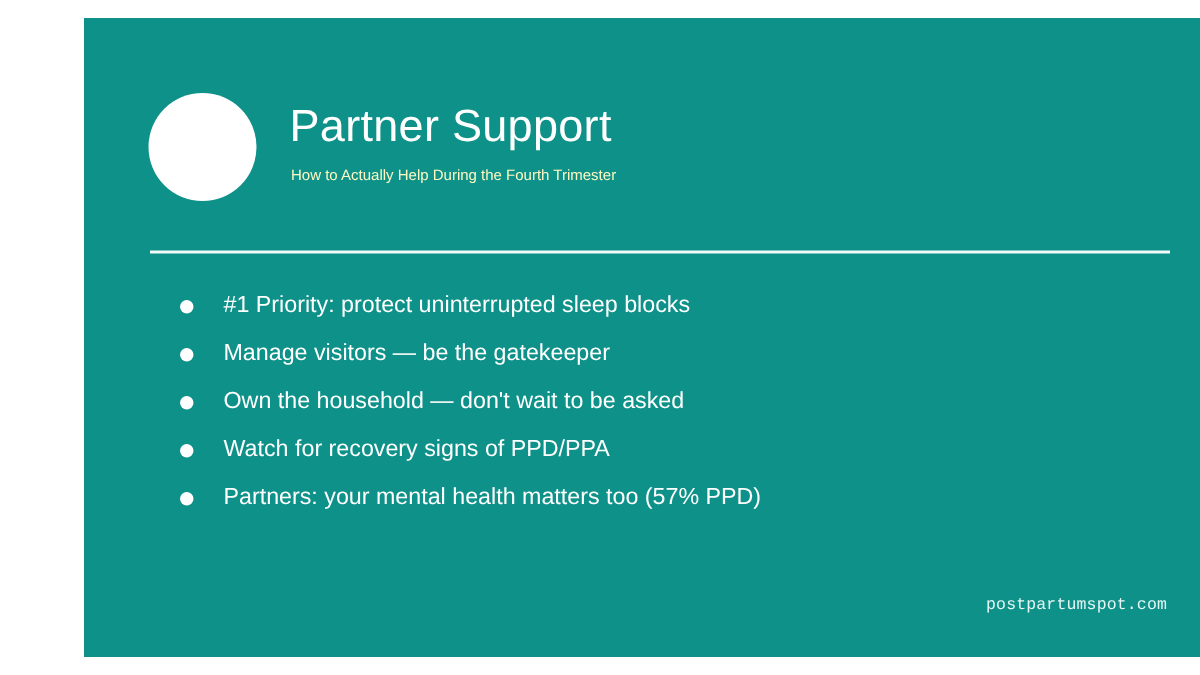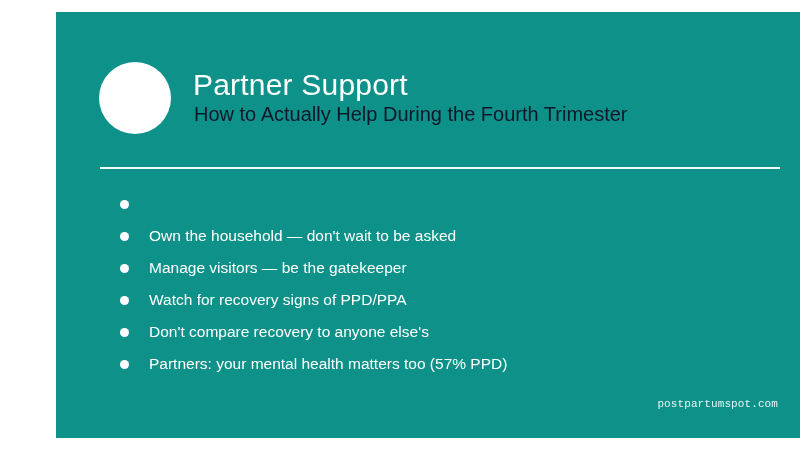--- a/index.html
+++ b/index.html
@@ -42,23 +42,23 @@
     color: #ffffff;
     font-size: 30px;
     font-weight: normal;
     letter-spacing: 0.2px;
     line-height: 1.1;
     margin: 0;
   }
   .subtitle {
     position: absolute;
     left: 138px;
-    top: 90px;
-    color: #0f172a;
-    font-size: 20px;
+    top: 100px;
+    color: #fef9c3;
+    font-size: 10px;
     font-weight: normal;
     line-height: 1.2;
     margin: 0;
   }
   .divider {
     position: absolute;
     left: 44px;
     top: 155px;
     width: 680px;
     height: 2px;
@@ -114,36 +114,33 @@
     <div class="logo-circle"></div>
 
     <h1 class="title">Partner Support</h1>
     <div class="subtitle">How to Actually Help During the Fourth Trimester</div>
 
     <div class="divider"></div>
 
     <ul class="bullets">
       <li class="bullet-row">
         <span class="bullet-dot"></span>
+        <span class="bullet-text">#1 Priority: protect uninterrupted sleep blocks</span>
+      </li>
+      <li class="bullet-row">
+        <span class="bullet-dot"></span>
+        <span class="bullet-text">Manage visitors — be the gatekeeper</span>
       </li>
       <li class="bullet-row">
         <span class="bullet-dot"></span>
         <span class="bullet-text">Own the household — don't wait to be asked</span>
       </li>
       <li class="bullet-row">
         <span class="bullet-dot"></span>
-        <span class="bullet-text">Manage visitors — be the gatekeeper</span>
-      </li>
-      <li class="bullet-row">
-        <span class="bullet-dot"></span>
         <span class="bullet-text">Watch for recovery signs of PPD/PPA</span>
-      </li>
-      <li class="bullet-row">
-        <span class="bullet-dot"></span>
-        <span class="bullet-text">Don't compare recovery to anyone else's</span>
       </li>
       <li class="bullet-row">
         <span class="bullet-dot"></span>
         <span class="bullet-text">Partners: your mental health matters too (57% PPD)</span>
       </li>
     </ul>
 
     <div class="footer">postpartumspot.com</div>
 
   </div>

